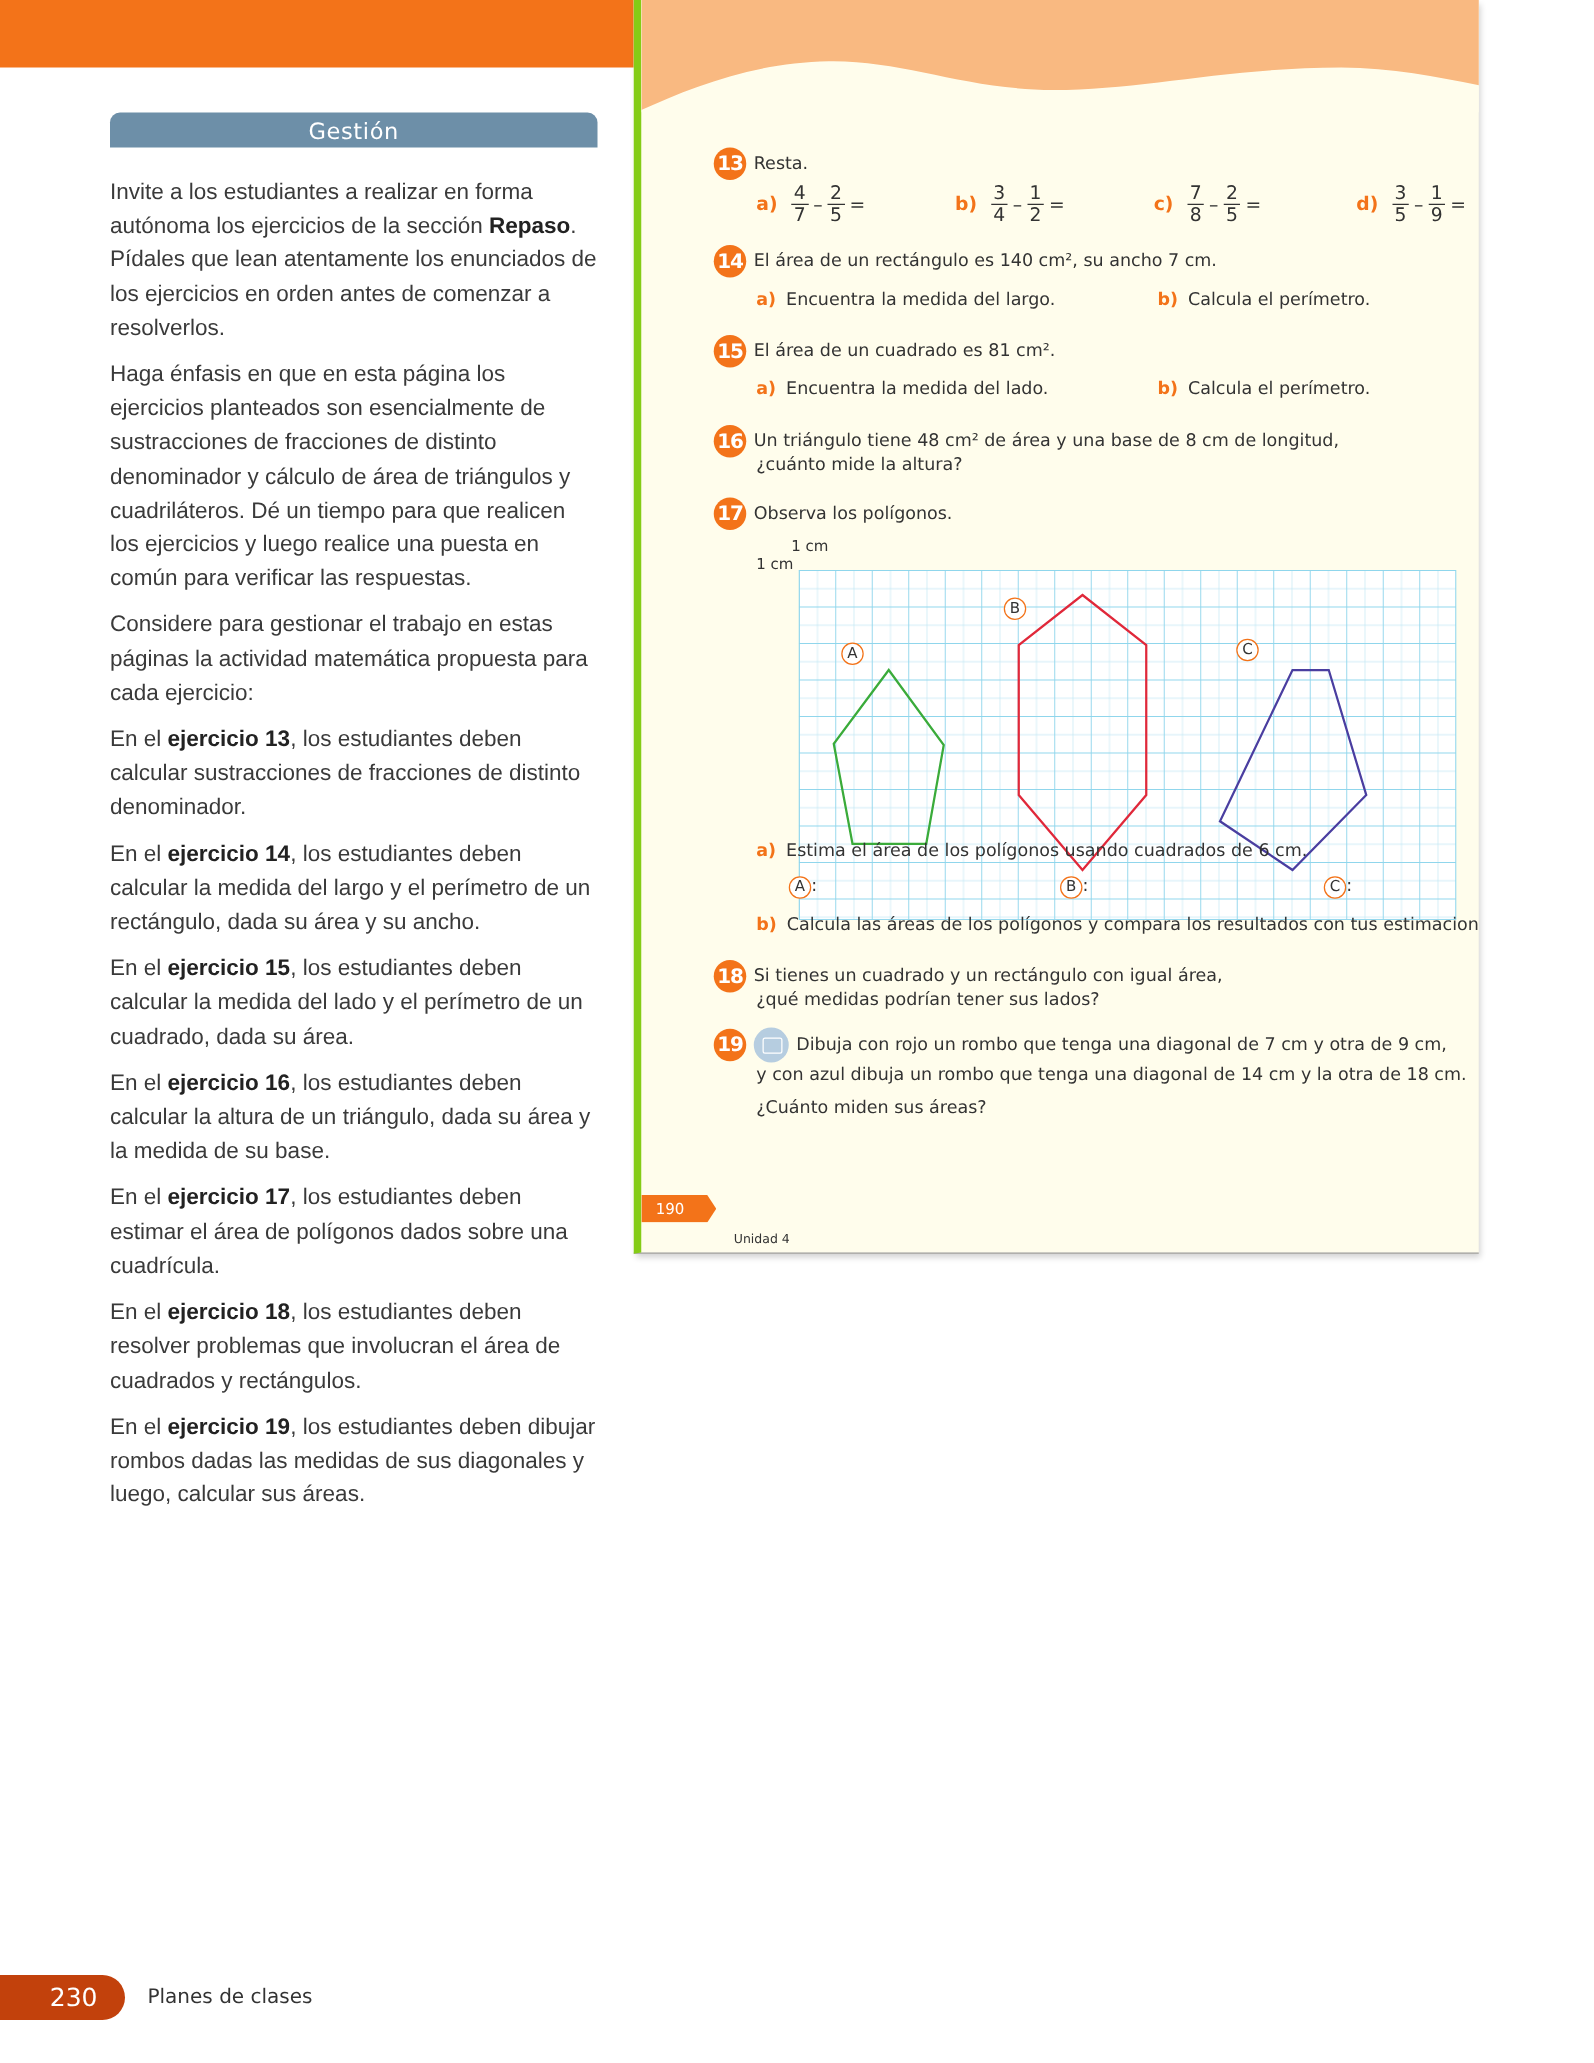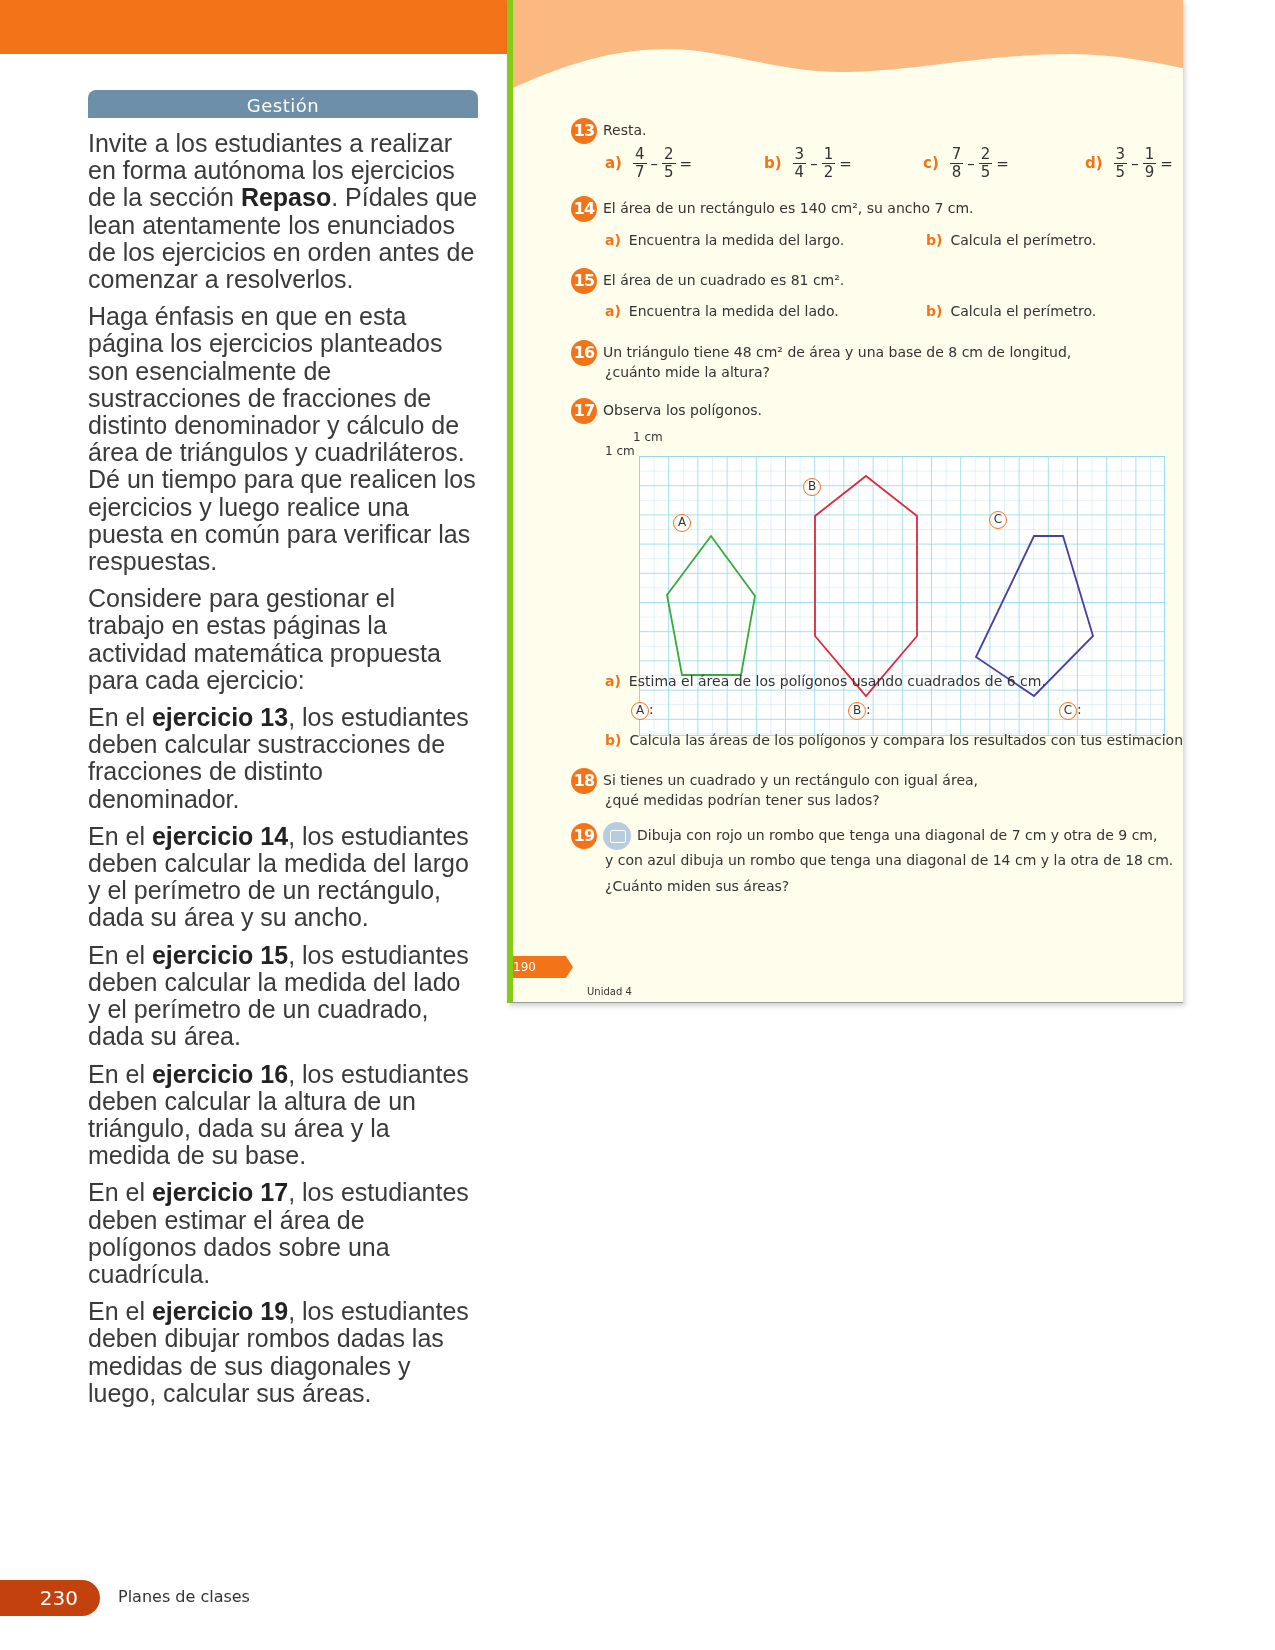--- a/index.html
+++ b/index.html
@@ -4,21 +4,21 @@
 <style>
   * { box-sizing: border-box; margin: 0; padding: 0; }
   html, body { width: 1275px; height: 1650px; background: #ffffff; overflow: hidden; }
   body { position: relative; font-family: "DejaVu Sans", sans-serif; color: #333; }
 
   .top-band { position: absolute; left: 0; top: 0; width: 507px; height: 54px; background: #f37319; }
 
   .left-col { position: absolute; left: 88px; top: 90px; width: 390px; }
   .gestion-header { height: 28px; background: #6d8fa8; border-radius: 8px 8px 0 0; color: #fff;
     font-family: "DejaVu Sans", sans-serif; font-size: 18px; text-align: center; line-height: 32px; letter-spacing: 0.5px; }
-  .left-text { margin-top: 12px; font-family: "Liberation Sans", sans-serif; font-size: 25px; line-height: 27.2px; color: #3a3a3a; }
+  .left-text { margin-top: 22px; font-family: "Liberation Sans", sans-serif; font-size: 18px; line-height: 27.2px; color: #3a3a3a; }
   .left-text p { margin-bottom: 10px; }
   .left-text b { color: #222; }
 
   .panel { position: absolute; left: 507px; top: 0; width: 676px; height: 1003px; background: #fffdec;
     border-left: 6px solid #84cc16; border-bottom: 1px solid #999; box-shadow: 2px 3px 5px rgba(0,0,0,0.18); overflow: hidden; }
   .wave { position: absolute; left: 0; top: 0; width: 768px; height: 90px; }
 
   .ex { position: absolute; left: 58px; font-family: "DejaVu Sans", sans-serif; font-size: 14px; color: #333; }
   .num { display: inline-block; width: 26px; height: 26px; border-radius: 50%; background: #f37319; color: #fff;
     font-weight: bold; font-size: 16px; text-align: center; line-height: 26px; vertical-align: middle; margin-right: 6px; letter-spacing: -1px; }
@@ -32,21 +32,21 @@
 
   .circ-letter { display: inline-block; width: 18px; height: 18px; border: 1.5px solid #f37319; border-radius: 50%;
     text-align: center; line-height: 15px; font-size: 12px; color: #333; background: #fff; }
 
   .grid-wrap { position: absolute; left: 126px; top: 456px; width: 526px; height: 280px; }
 
   .book-icon { display: inline-block; width: 28px; height: 28px; border-radius: 50%; background: #b6cde0; vertical-align: middle; margin-right: 6px; position: relative; }
   .book-icon::before { content: ""; position: absolute; left: 7px; top: 8px; width: 14px; height: 11px; border: 1.5px solid #fff; border-radius: 2px; }
 
   .page-tab { position: absolute; left: 0; top: 956px; width: 60px; height: 22px; background: #f37319; color: #fff; font-size: 12px;
-    text-align: left; padding-right: 14px; line-height: 22px; clip-path: polygon(0 0, 88% 0, 100% 50%, 88% 100%, 0 100%); }
+    text-align: center; padding-right: 14px; line-height: 22px; clip-path: polygon(0 0, 88% 0, 100% 50%, 88% 100%, 0 100%); }
   .page-unit { position: absolute; left: 74px; top: 986px; font-size: 10px; color: #333; }
 
   .footer-tab { position: absolute; left: 0; top: 1580px; width: 100px; height: 36px; background: #c2410c; border-radius: 0 18px 18px 0;
     color: #fff; font-size: 20px; line-height: 36px; text-align: right; padding-right: 22px; font-family: "DejaVu Sans", sans-serif; }
   .footer-label { position: absolute; left: 118px; top: 1587px; font-size: 16px; color: #333; font-family: "DejaVu Sans", sans-serif; }
 </style>
 </head>
 <body>
 
 <div class="top-band"></div>
@@ -55,20 +55,21 @@
   <div class="gestion-header">Gestión</div>
   <div class="left-text">
     <p><span>Invite a los estudiantes a realizar en forma autónoma los ejercicios de la sección </span><b>Repaso</b><span>. Pídales que lean atentamente los enunciados de los ejercicios en orden antes de comenzar a resolverlos.</span></p>
     <p><span>Haga énfasis en que en esta página los ejercicios planteados son esencialmente de sustracciones de fracciones de distinto denominador y cálculo de área de triángulos y cuadriláteros. Dé un tiempo para que realicen los ejercicios y luego realice una puesta en común para verificar las respuestas.</span></p>
     <p><span>Considere para gestionar el trabajo en estas páginas la actividad matemática propuesta para cada ejercicio:</span></p>
     <p><span>En el </span><b>ejercicio 13</b><span>, los estudiantes deben calcular sustracciones de fracciones de distinto denominador.</span></p>
     <p><span>En el </span><b>ejercicio 14</b><span>, los estudiantes deben calcular la medida del largo y el perímetro de un rectángulo, dada su área y su ancho.</span></p>
     <p><span>En el </span><b>ejercicio 15</b><span>, los estudiantes deben calcular la medida del lado y el perímetro de un cuadrado, dada su área.</span></p>
     <p><span>En el </span><b>ejercicio 16</b><span>, los estudiantes deben calcular la altura de un triángulo, dada su área y la medida de su base.</span></p>
     <p><span>En el </span><b>ejercicio 17</b><span>, los estudiantes deben estimar el área de polígonos dados sobre una cuadrícula.</span></p>
+    <p><span>En el </span><b>ejercicio 18</b><span>, los estudiantes deben resolver problemas que involucran el área de cuadrados y rectángulos.</span></p>
     <p><span>En el </span><b>ejercicio 19</b><span>, los estudiantes deben dibujar rombos dadas las medidas de sus diagonales y luego, calcular sus áreas.</span></p>
   </div>
 </div>
 
 <div class="panel">
   <svg class="wave" viewBox="0 0 768 90" preserveAspectRatio="none">
     <rect x="0" y="0" width="768" height="90" fill="#fffdec"></rect>
     <path d="M0,0 L768,0 L768,84 C700,80 640,55 560,54 C470,54 400,72 330,72 C260,72 210,48 150,49 C90,50 40,70 0,88 Z" fill="#f9b981"></path>
   </svg>
 

